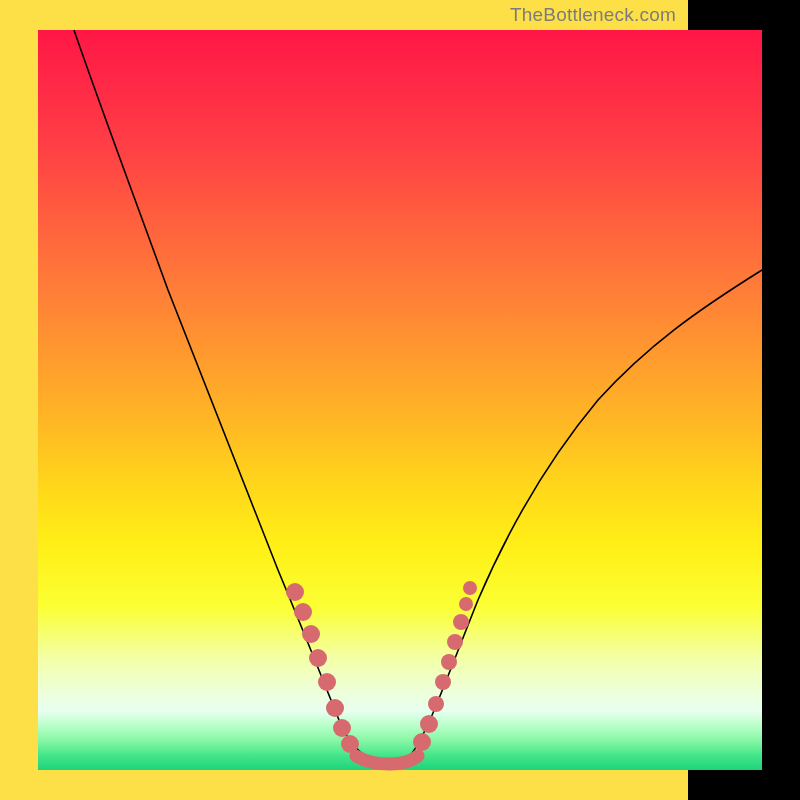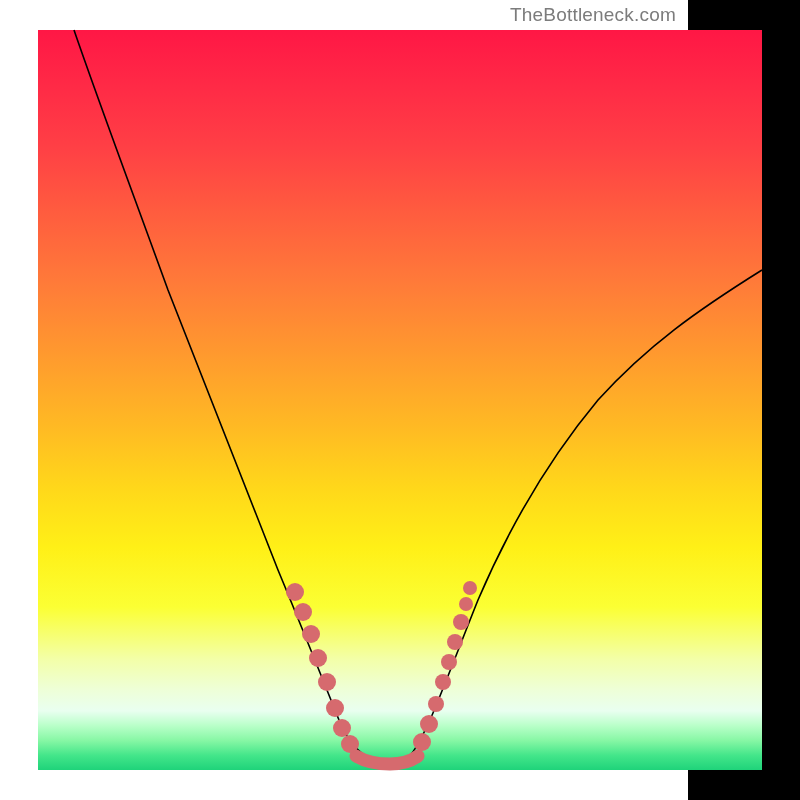--- a/index.html
+++ b/index.html
@@ -8,21 +8,21 @@
     width: 800px;
     height: 800px;
     background: #000;
     overflow: hidden;
     font-family: Arial, Helvetica, sans-serif;
   }
   .stage {
     position: relative;
     width: 688px;
     height: 800px;
-    background: #ffffff;
+    background: #fde047;
   }
   .plot {
     position: absolute;
     left: 38px;
     top: 30px;
     width: 724px;
     height: 740px;
     
     background: linear-gradient(
       to bottom,

